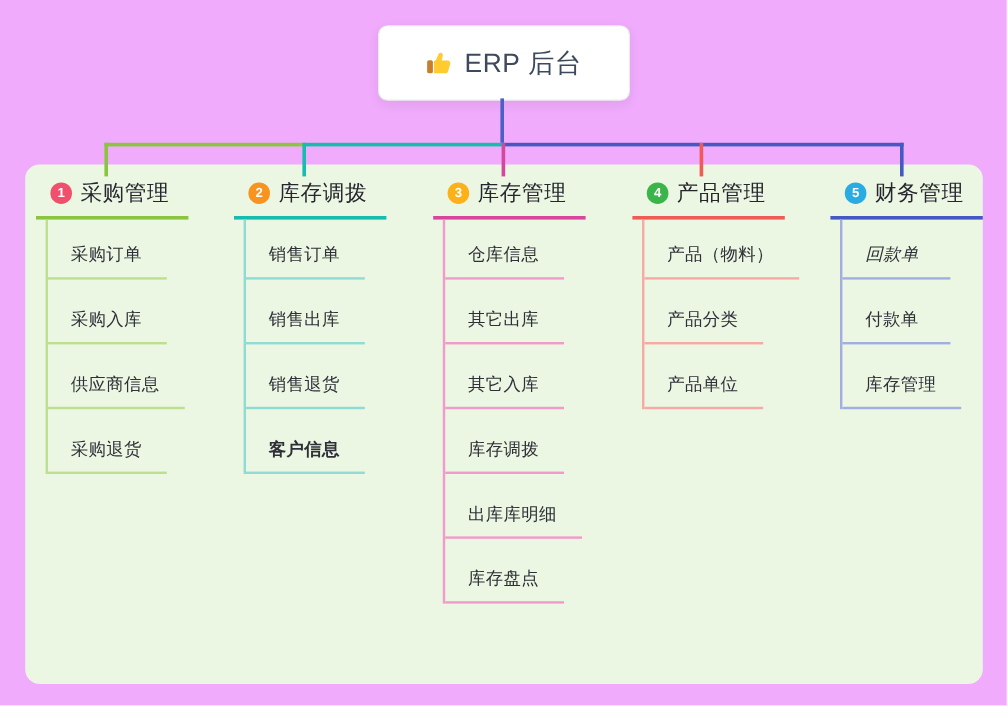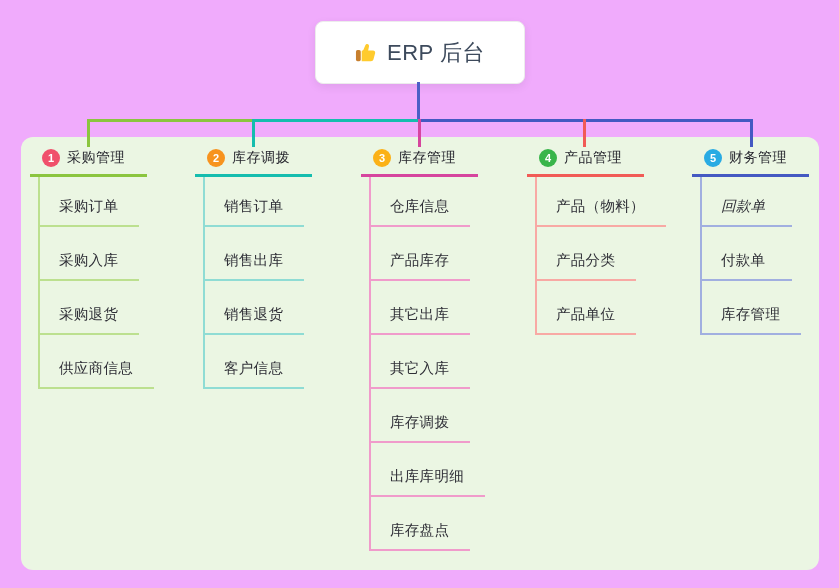--- a/index.html
+++ b/index.html
@@ -18,21 +18,21 @@
 
   .line{position:absolute;}
 
   .branch{position:absolute;top:147px;}
   .branch-header{display:flex;align-items:center;width:max-content;min-width:117px;
     box-sizing:border-box;padding:2px 16px 7px 12px;border-bottom:3px solid #000;
     cursor:default;}
   .badge{width:18px;height:18px;border-radius:50%;margin-right:7px;flex:0 0 auto;
     display:flex;align-items:center;justify-content:center;
     color:#fff;font-size:11px;font-weight:bold;line-height:1;}
-  .branch-title{font-size:14px;color:#26262e;letter-spacing:.5px;white-space:nowrap;font-family:Liberation Mono, monospace;}
+  .branch-title{font-size:18px;color:#26262e;letter-spacing:.5px;white-space:nowrap;font-family:Liberation Mono, monospace;}
 
   ul.children{list-style:none;margin:0 0 0 8px;padding:0;border-left:2px solid #ccc;
     width:max-content;}
   ul.children li{width:max-content;min-width:90px;height:54px;box-sizing:border-box;
     display:flex;align-items:flex-end;padding:0 21px 9px 19px;
     border-bottom:2px solid #ccc;font-size:14.5px;color:#2f2f37;
     letter-spacing:.3px;white-space:nowrap;cursor:default;text-align:right;}
   ul.children li:first-child{height:50px;}
 </style>
 </head>
@@ -66,44 +66,43 @@
 
   <div id="branches">
       <div class="branch" style="left: 30px;">
         <div class="branch-header" style="border-bottom-color: rgb(139, 197, 63);">
           <span class="badge" style="background: rgb(240, 80, 107);">1</span>
           <span class="branch-title">采购管理</span>
         </div>
         <ul class="children" style="border-left-color: rgb(188, 224, 143);">
           <li style="border-bottom-color: rgb(188, 224, 143);">采购订单</li>
           <li style="border-bottom-color: rgb(188, 224, 143);">采购入库</li>
+          <li style="border-bottom-color: rgb(188, 224, 143);">供应商信息</li>
           <li style="border-bottom-color: rgb(188, 224, 143);">采购退货</li>
-          <li style="border-bottom-color: rgb(188, 224, 143);">供应商信息</li>
         </ul>
       </div>
       <div class="branch" style="left: 195px;">
         <div class="branch-header" style="border-bottom-color: rgb(21, 189, 174);">
           <span class="badge" style="background: rgb(247, 147, 30);">2</span>
           <span class="branch-title">库存调拨</span>
         </div>
         <ul class="children" style="border-left-color: rgb(143, 220, 212);">
           <li style="border-bottom-color: rgb(143, 220, 212);">销售订单</li>
           <li style="border-bottom-color: rgb(143, 220, 212);">销售出库</li>
           <li style="border-bottom-color: rgb(143, 220, 212);">销售退货</li>
-          <li style="border-bottom-color: rgb(143, 220, 212);">客户信息</li>
+          <li style="border-bottom-color: rgb(143, 220, 212); font-weight: bold;">客户信息</li>
         </ul>
       </div>
       <div class="branch" style="left: 361px;">
         <div class="branch-header" style="border-bottom-color: rgb(214, 69, 158);">
           <span class="badge" style="background: rgb(251, 177, 23);">3</span>
           <span class="branch-title">库存管理</span>
         </div>
         <ul class="children" style="border-left-color: rgb(240, 155, 203);">
           <li style="border-bottom-color: rgb(240, 155, 203);">仓库信息</li>
-          <li style="border-bottom-color: rgb(240, 155, 203);">产品库存</li>
           <li style="border-bottom-color: rgb(240, 155, 203);">其它出库</li>
           <li style="border-bottom-color: rgb(240, 155, 203);">其它入库</li>
           <li style="border-bottom-color: rgb(240, 155, 203);">库存调拨</li>
           <li style="border-bottom-color: rgb(240, 155, 203);">出库库明细</li>
           <li style="border-bottom-color: rgb(240, 155, 203);">库存盘点</li>
         </ul>
       </div>
       <div class="branch" style="left: 527px;">
         <div class="branch-header" style="border-bottom-color: rgb(241, 91, 86);">
           <span class="badge" style="background: rgb(57, 181, 74);">4</span>

